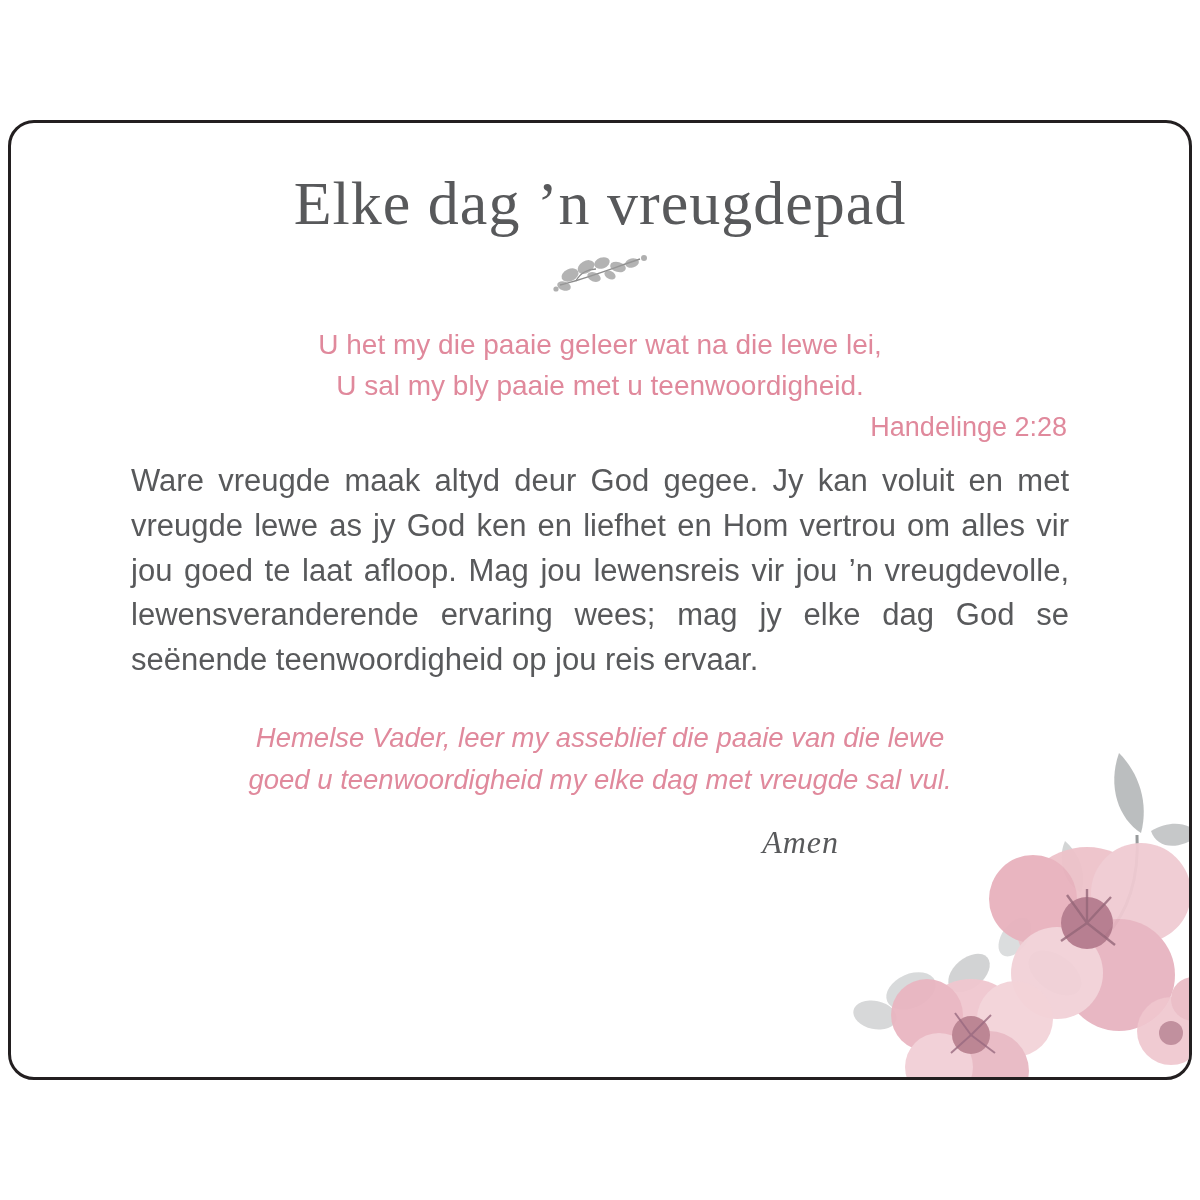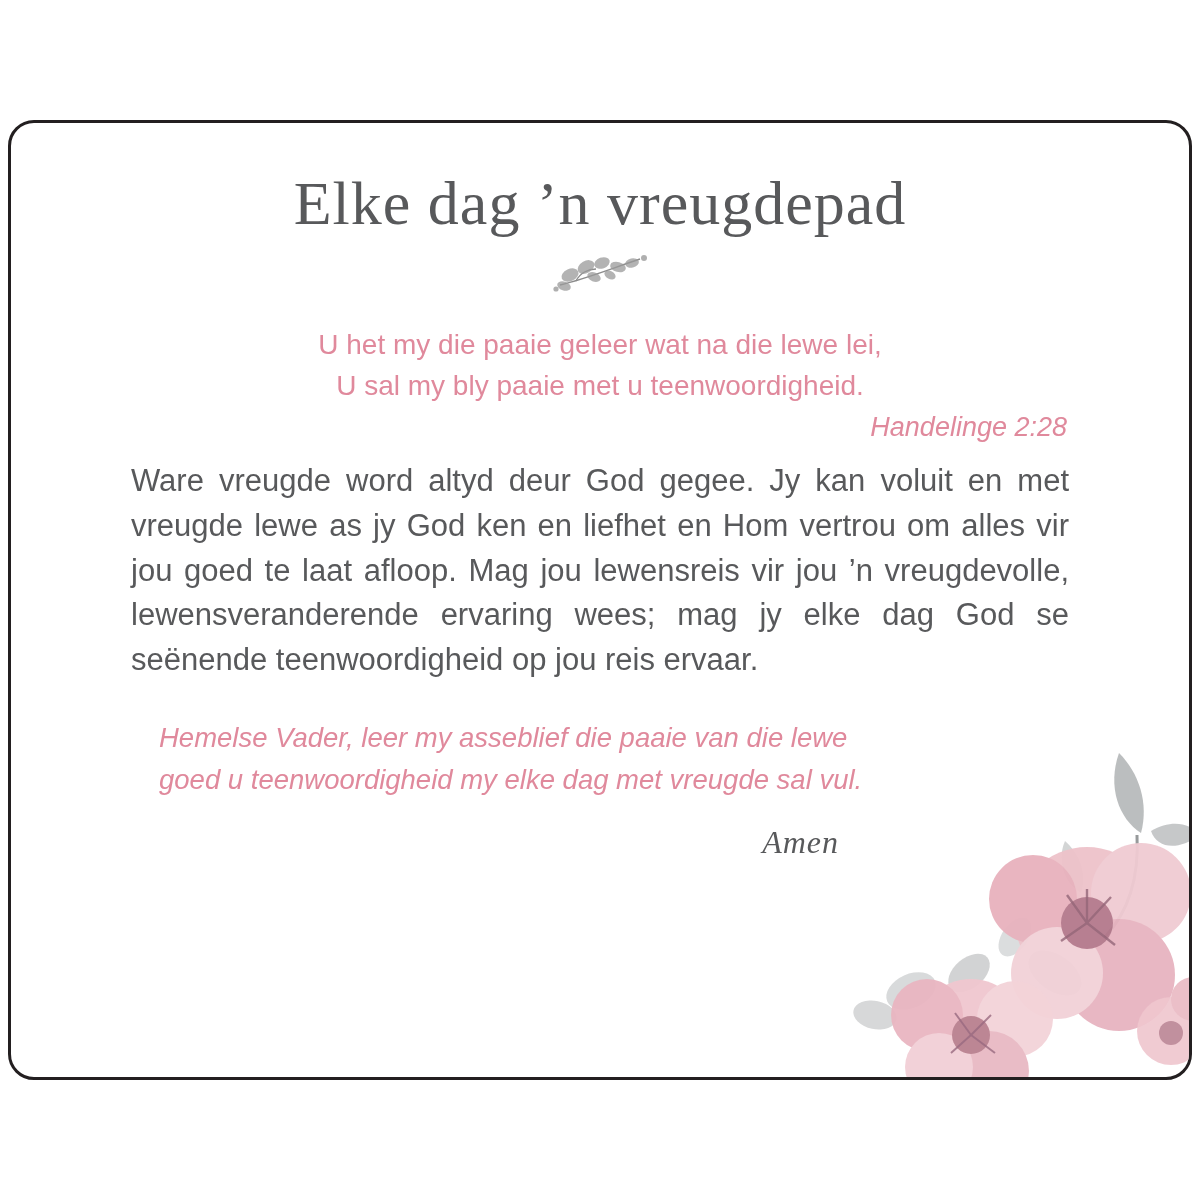--- a/index.html
+++ b/index.html
@@ -71,37 +71,36 @@
     font-size: 28px;
     line-height: 1.45;
     font-family: "Liberation Sans", sans-serif;
   }
   .verse .line { display: block; }
 
   .reference {
     margin-top: 6px;
     text-align: right;
     color: #e0899c;
-    font-style: italic;
     font-size: 27px;
     padding-right: 2px;
   }
 
   .body-text {
     margin-top: 16px;
     color: #58595b;
     font-size: 31px;
     line-height: 1.44;
     text-align: justify;
     text-justify: inter-word;
   }
 
   .prayer {
     margin-top: 34px;
-    text-align: left;
+    text-align: center;
     color: #e0899c;
     font-style: italic;
     font-size: 27.5px;
     line-height: 1.55;
     padding: 0 28px;
   }
   .prayer .line { display: block; }
 
   .amen {
     margin-top: 22px;
@@ -154,21 +153,21 @@
         </g>
       </svg>
 
       <div class="verse">
         <span class="line">U het my die paaie geleer wat na die lewe lei,</span>
         <span class="line">U sal my bly paaie met u teenwoordigheid.</span>
       </div>
 
       <div class="reference">Handelinge 2:28</div>
 
-      <p class="body-text">Ware vreugde word altyd deur God gegee. Jy kan voluit en met vreugde lewe as jy God ken en liefhet en Hom vertrou om alles vir jou goed te laat afloop. Mag jou lewensreis vir jou ’n vreugdevolle, lewensveranderende ervaring wees; mag jy elke dag God se seënende teenwoordigheid op jou reis ervaar.</p>
+      <p class="body-text">Ware vreugde maak altyd deur God gegee. Jy kan voluit en met vreugde lewe as jy God ken en liefhet en Hom vertrou om alles vir jou goed te laat afloop. Mag jou lewensreis vir jou ’n vreugdevolle, lewensveranderende ervaring wees; mag jy elke dag God se seënende teenwoordigheid op jou reis ervaar.</p>
 
       <div class="prayer">
         <span class="line">Hemelse Vader, leer my asseblief die paaie van die lewe</span>
         <span class="line">goed u teenwoordigheid my elke dag met vreugde sal vul.</span>
       </div>
 
       <div class="amen">Amen</div>
     </div>
 
     <svg class="floral" viewBox="0 0 380 360" aria-hidden="true">

